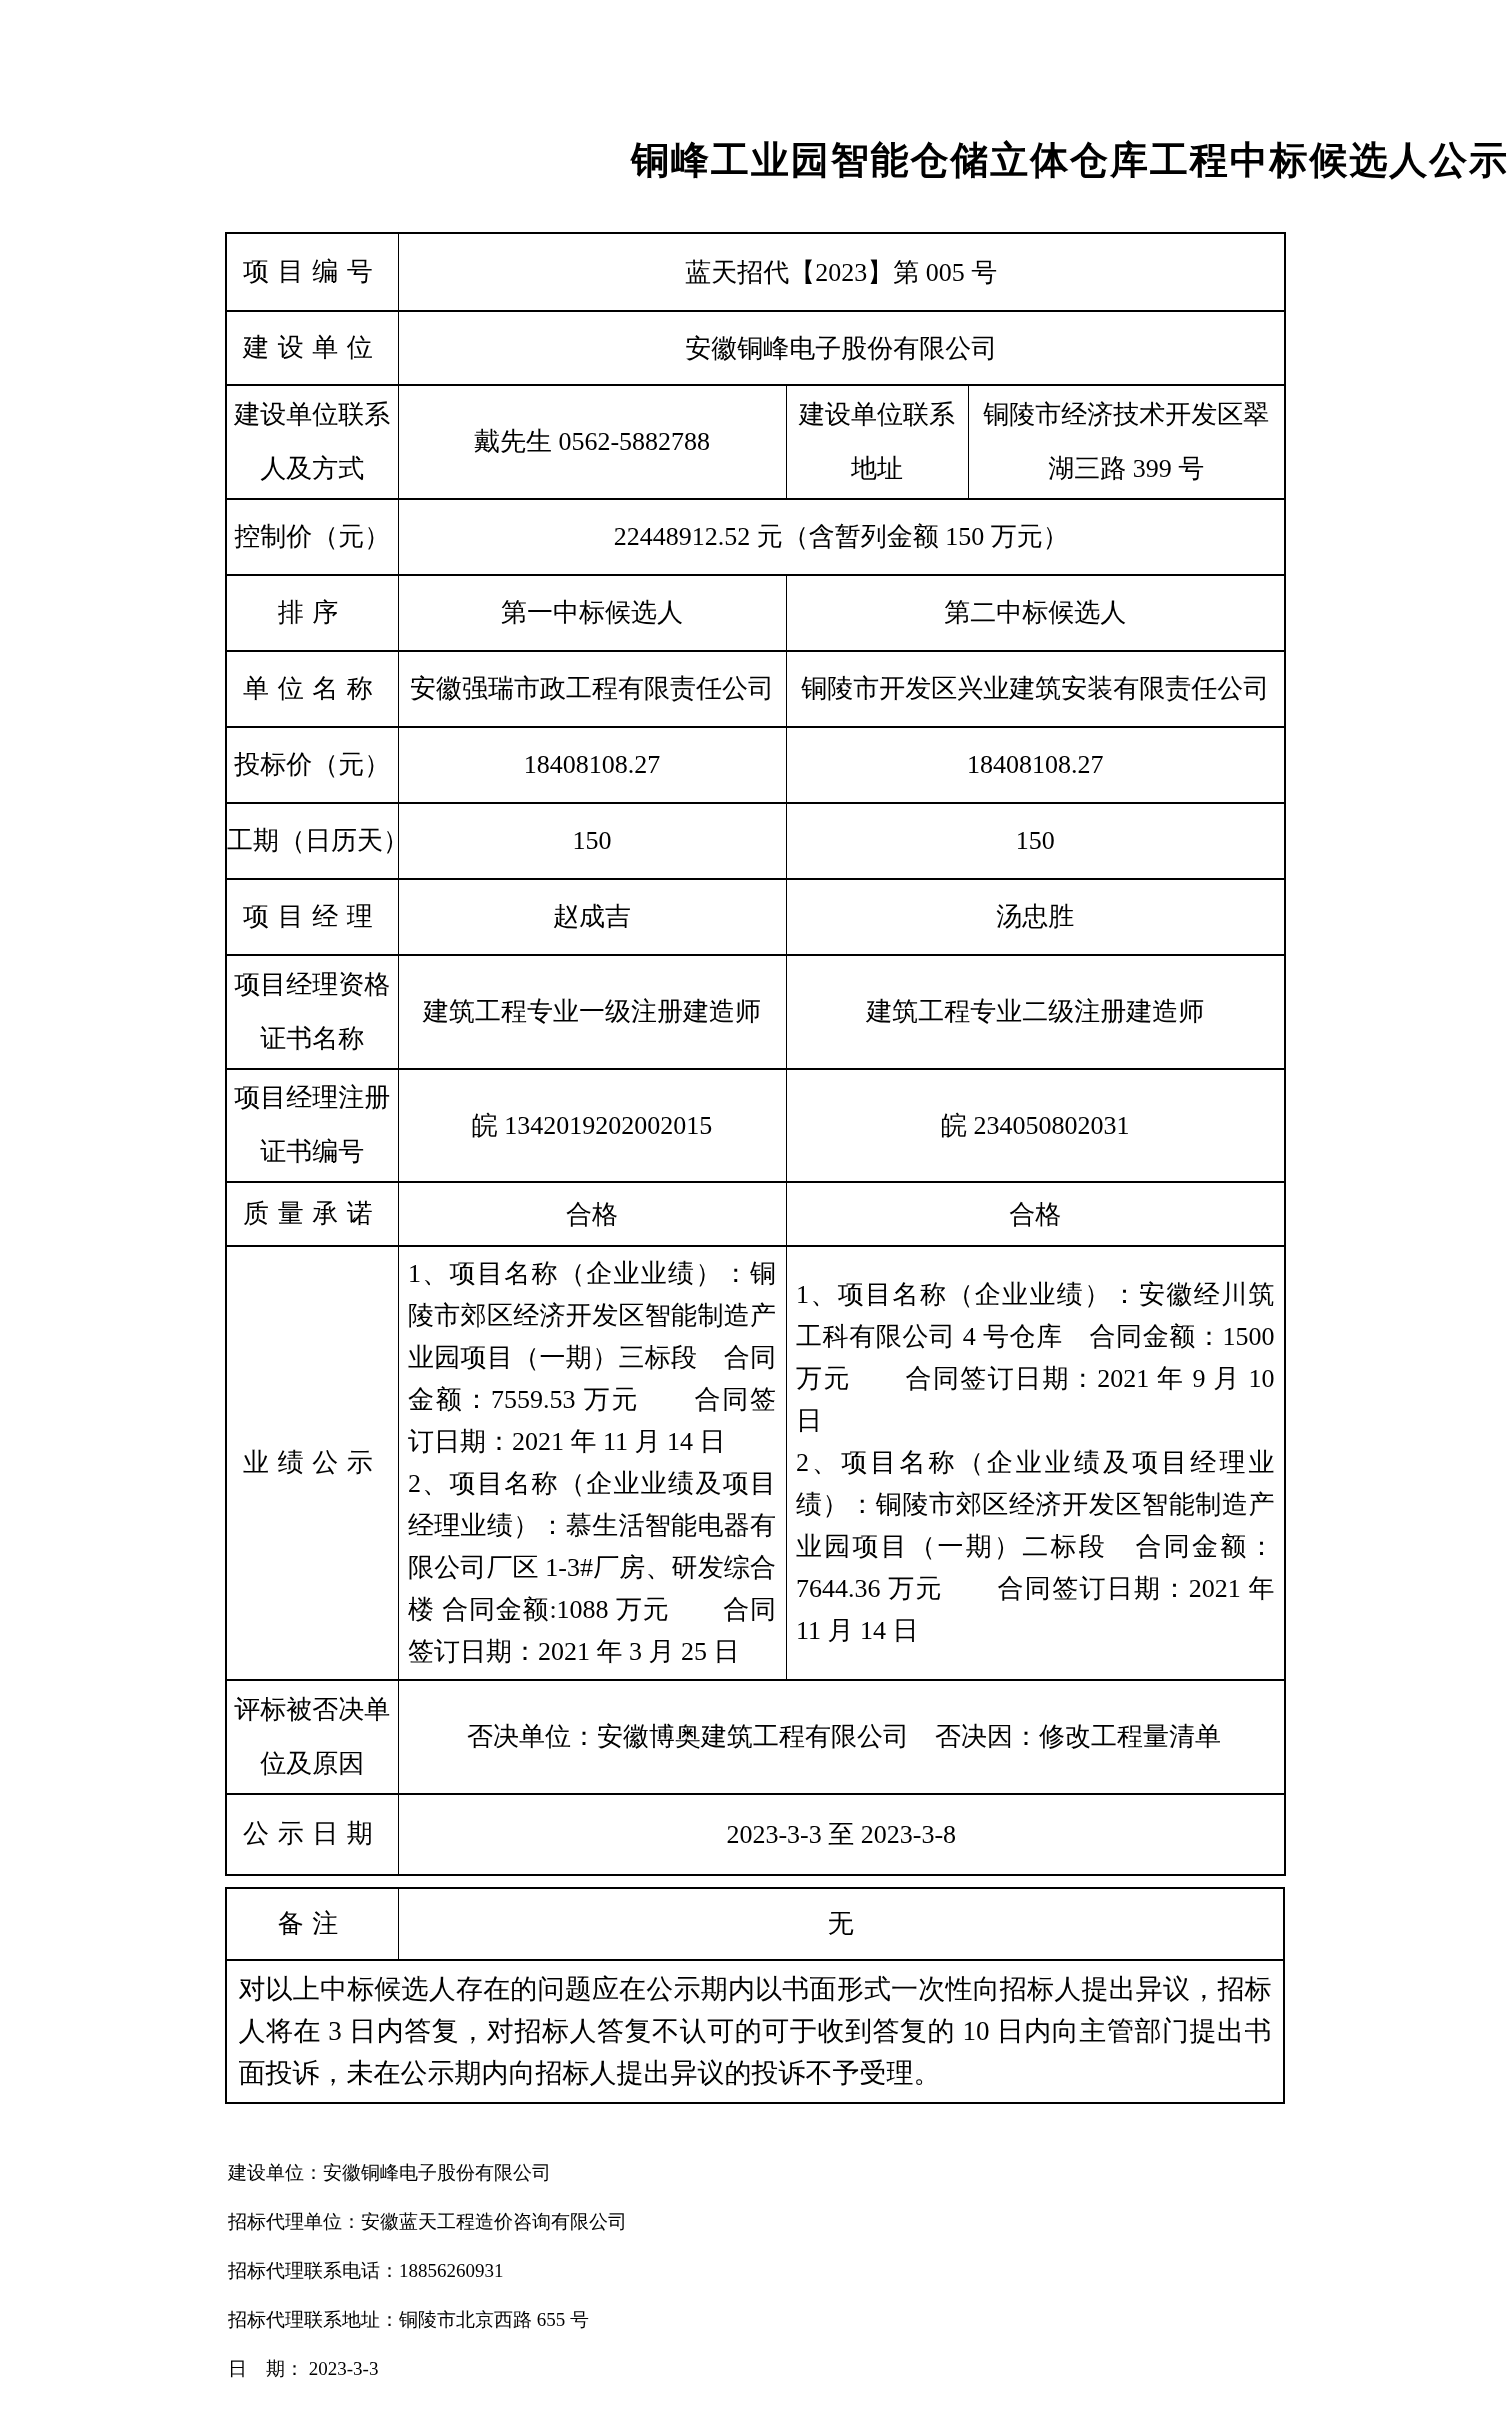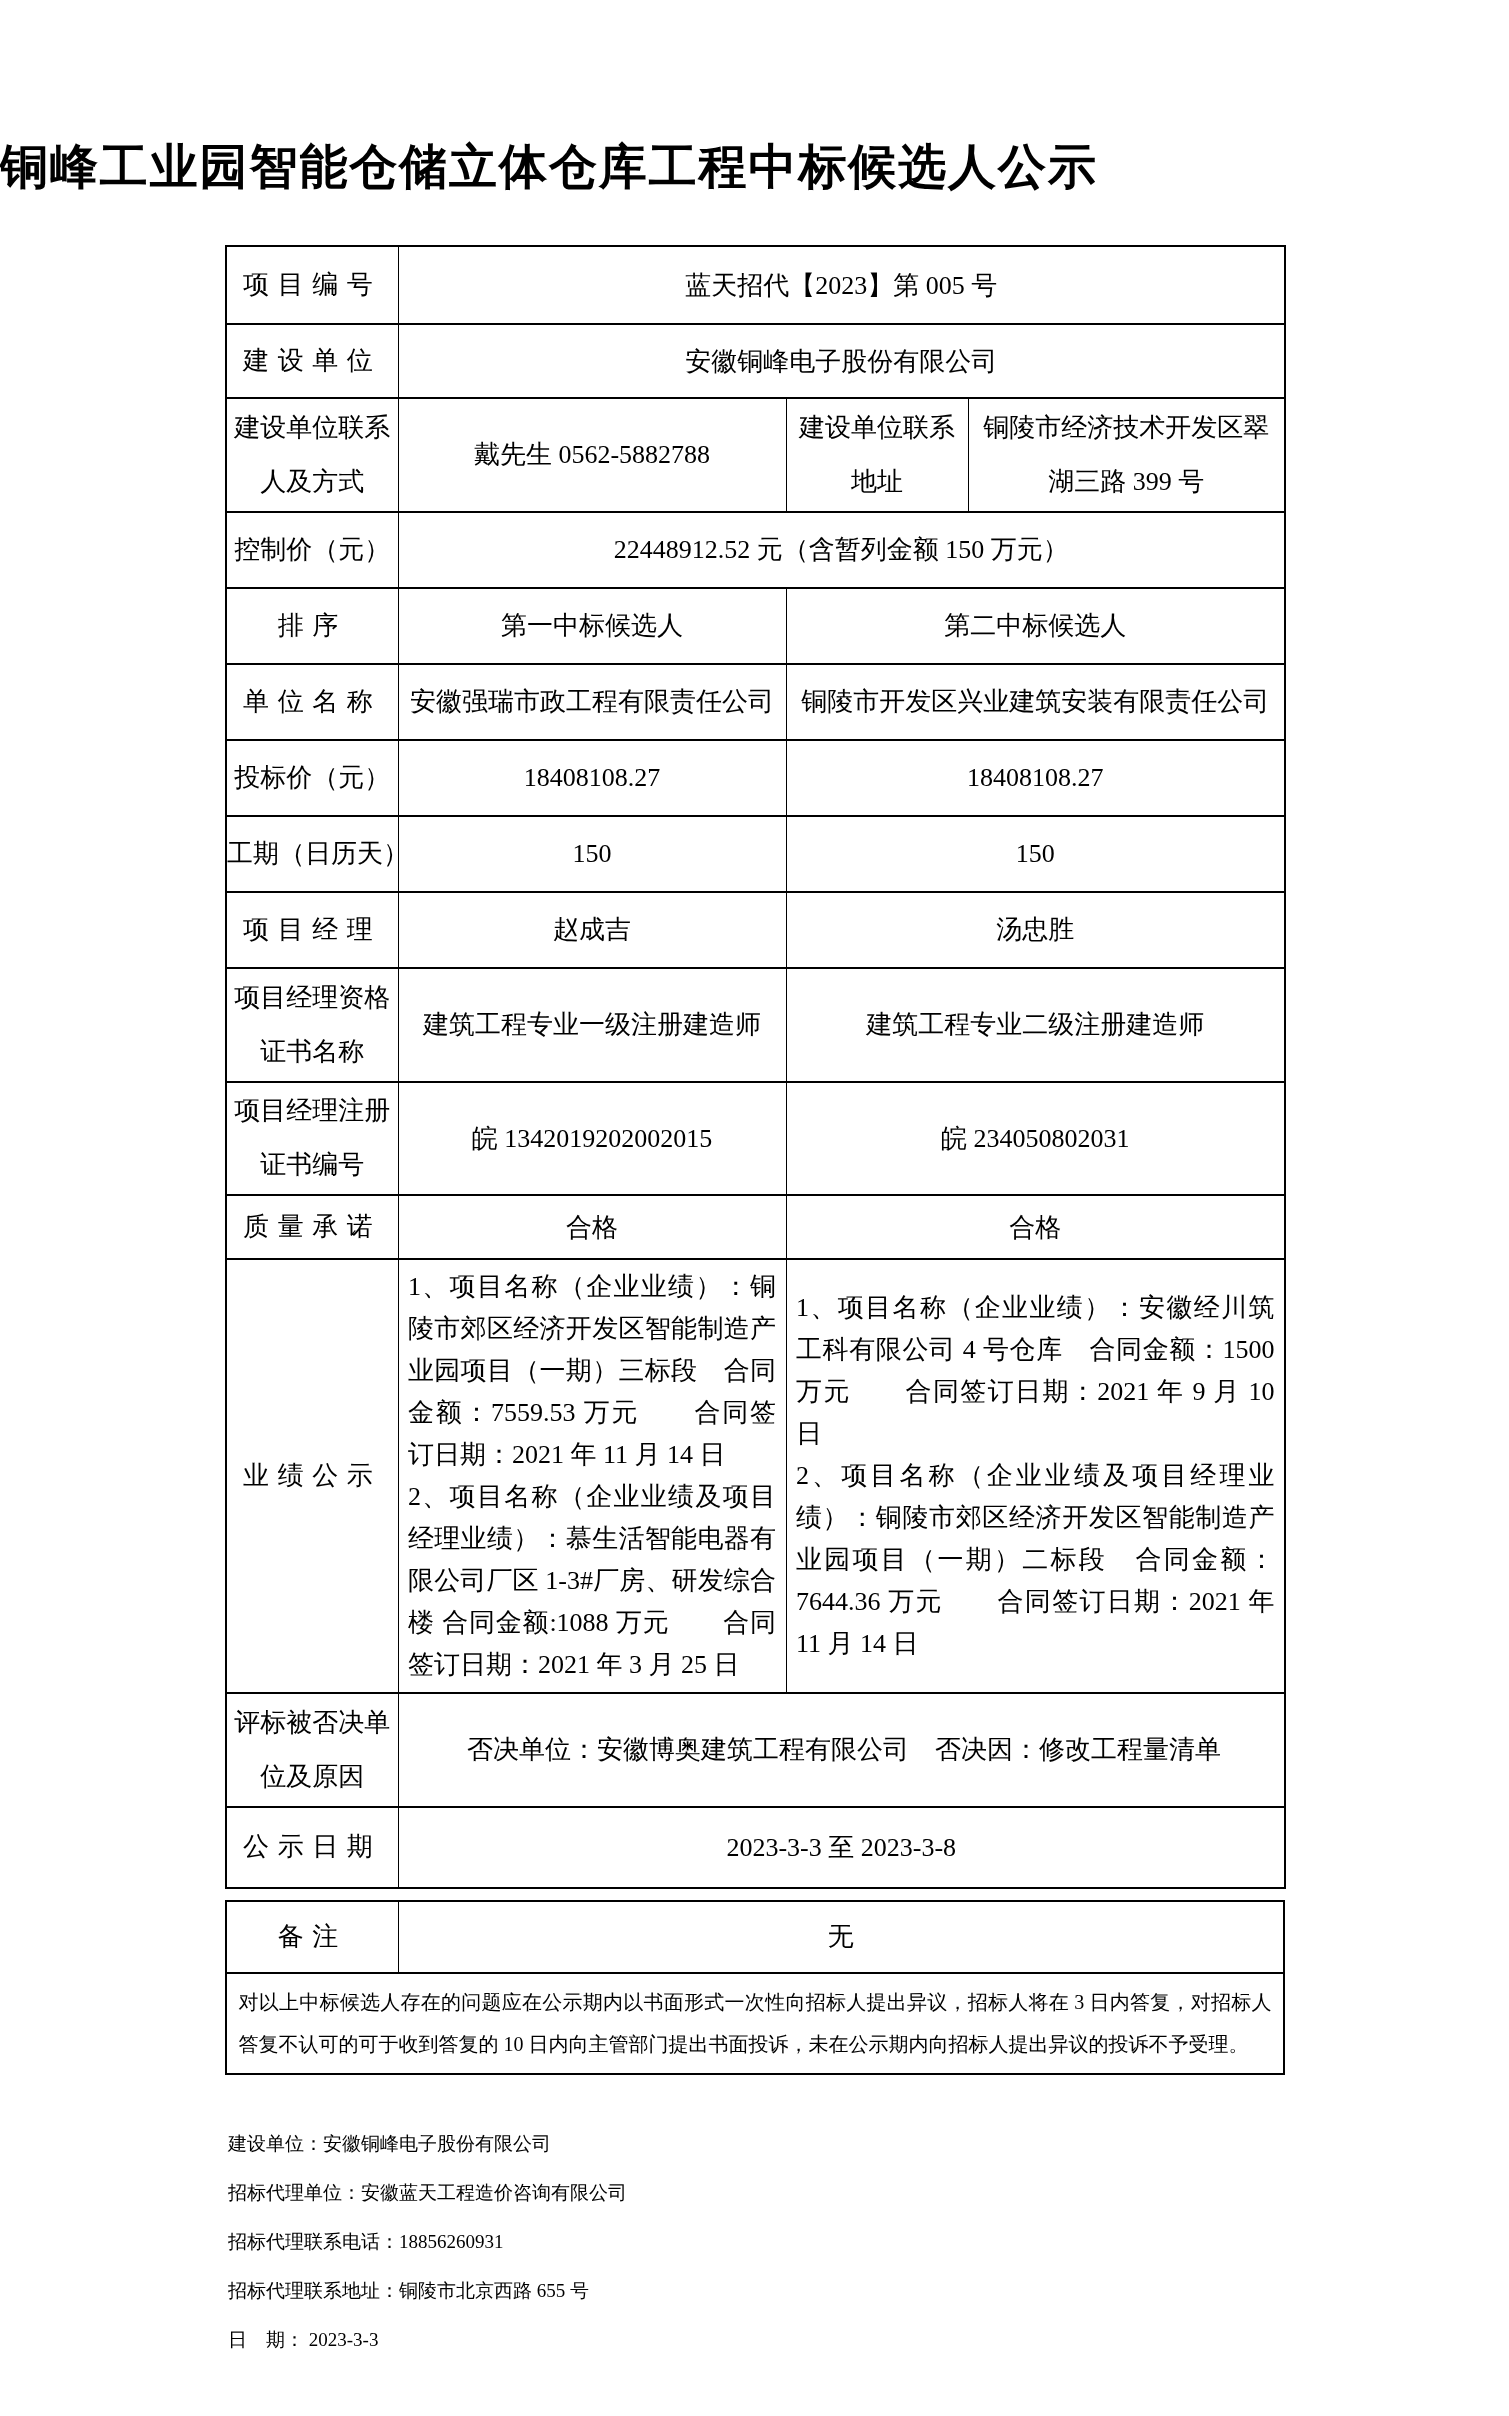--- a/index.html
+++ b/index.html
@@ -3,22 +3,22 @@
 <meta charset="utf-8">
 <style>
   html,body{margin:0;padding:0;background:#ffffff;}
   body{
     width:1509px;height:2417px;overflow:hidden;position:relative;
     font-family:"Liberation Serif","DejaVu Serif",serif;
     color:#000;
   }
   .page-title{
     margin:135px 0 0 0;
-    text-align:left;
-    font-size:48px;
+    text-align:right;
+    font-size:38px;
     font-weight:bold;
     letter-spacing:1.9px;
   }
   table{
     border-collapse:collapse;
     table-layout:fixed;
     margin-left:225px;
     font-size:26px;
     padding-left:14px;
   }
@@ -48,21 +48,21 @@
   .left{text-align:center;padding-left:11.4px;}
   .twoline{line-height:54px;}
   .h82{height:78px;}  .h78{height:74px;}  .h88{height:84px;}
   .h80{height:76px;}  .h92{height:88px;}  .h67{height:64px;}
   .h430{height:409px;}.h85{height:81px;border-radius:6px;}  .h76{height:72px;}
   .notice-cell{
     text-align:justify;
     text-justify:inter-ideograph;
     line-height:42px;
     padding:7.6px 11.4px;
-    font-size:20px;
+    font-size:27px;
   }
   .footer{
     margin:44px 0 0 228px;
     font-size:19px;
     line-height:49px;
   }
   .footer div{white-space:nowrap;}
 </style>
 </head>
 <body>

